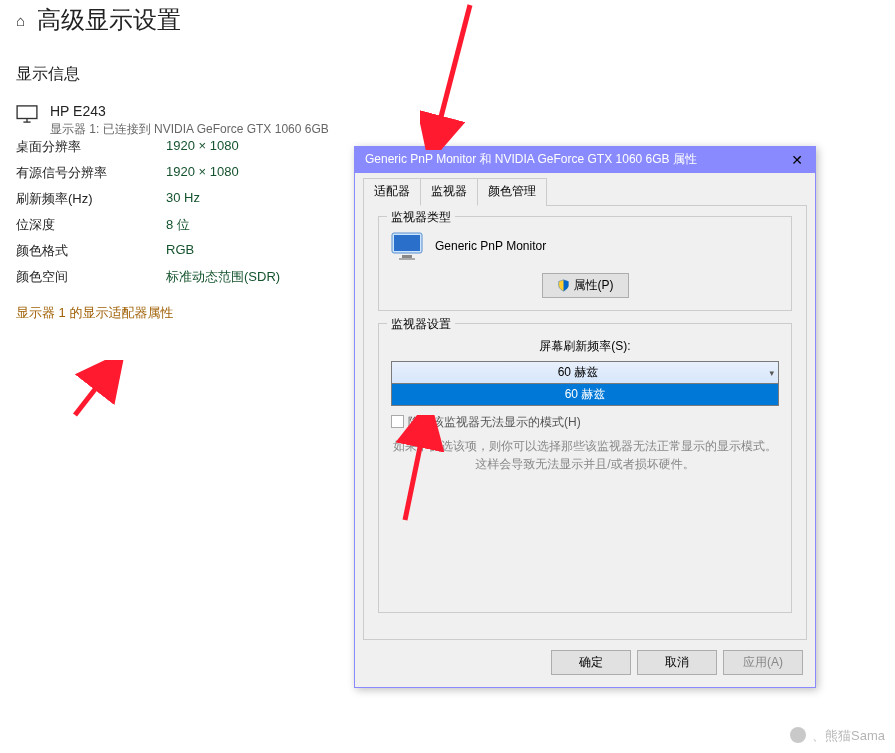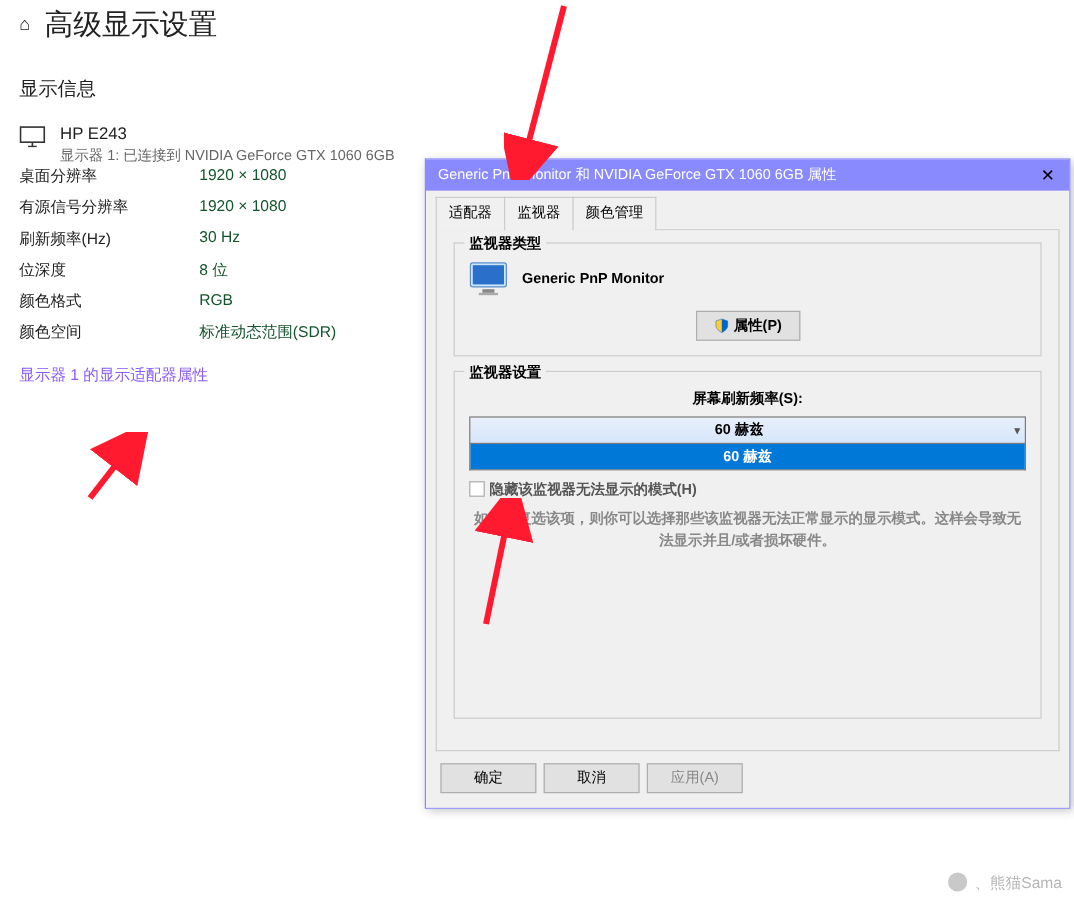--- a/index.html
+++ b/index.html
@@ -68,31 +68,31 @@
   .prop-label {
     width: 150px;
     color: #222;
     font-size: 13px;
   }
   .prop-value {
     color: #14532d;
     font-size: 13px;
   }
   .link {
-    color: #8b5cf6;
+    color: #a16207;
     font-size: 13px;
     cursor: pointer;
   }
 
   
   .dialog {
     position: absolute;
     left: 354px;
-    top: 132px;
-    width: 538px;
+    top: 146px;
+    width: 462px;
     background: #f0f0f0;
     border: 1px solid #8a8aff;
     box-shadow: 2px 2px 8px rgba(0,0,0,0.25);
   }
   .dialog-titlebar {
     background: #8a8aff;
     color: #fff;
     display: flex;
     align-items: center;
     justify-content: space-between;
@@ -134,21 +134,20 @@
     border: 1px solid #ccc;
     border-top: none;
     background: #f0f0f0;
     padding: 10px 14px 14px 14px;
   }
   .group {
     border: 1px solid #ccc;
     padding: 14px 12px 12px 12px;
     margin-bottom: 12px;
     position: relative;
-    font-weight: bold;
   }
   .group-title {
     position: absolute;
     top: -8px;
     left: 8px;
     background: #f0f0f0;
     padding: 0 4px;
     font-size: 12px;
   }
   .monitor-type-row {
@@ -242,20 +241,21 @@
     flex-shrink: 0;
   }
   .hint-text {
     font-size: 12px;
     color: #888;
     margin-top: 6px;
     line-height: 1.5;
   }
   .dialog-buttons {
     display: flex;
+    justify-content: flex-end;
     gap: 6px;
     padding: 10px 4px 4px 4px;
   }
 
   
   .arrow {
     position: absolute;
     pointer-events: none;
     z-index: 1000;
   }

